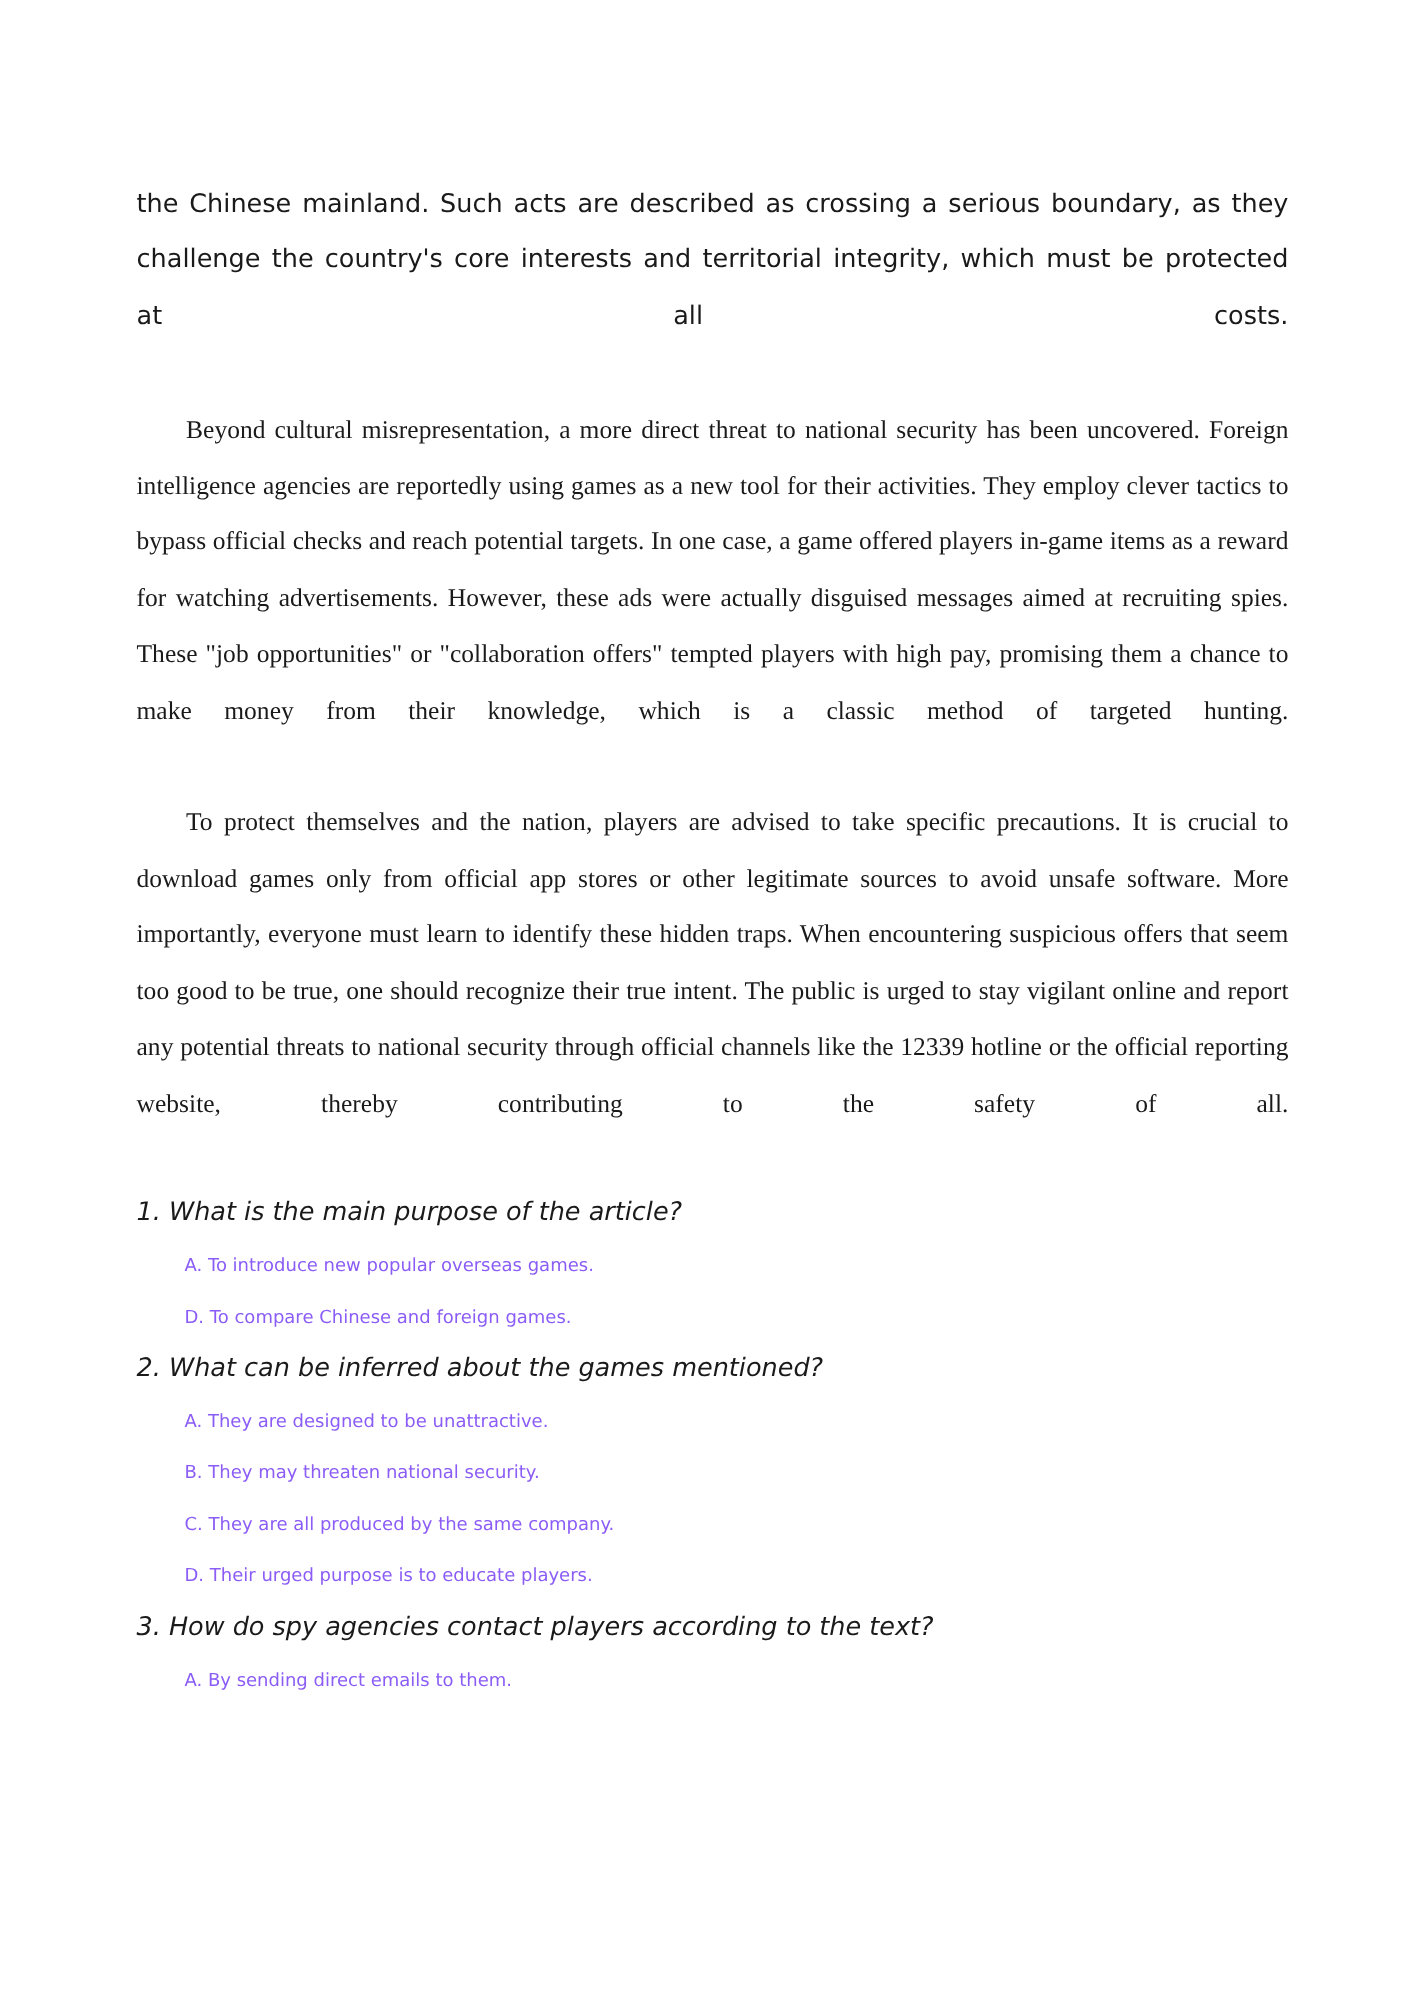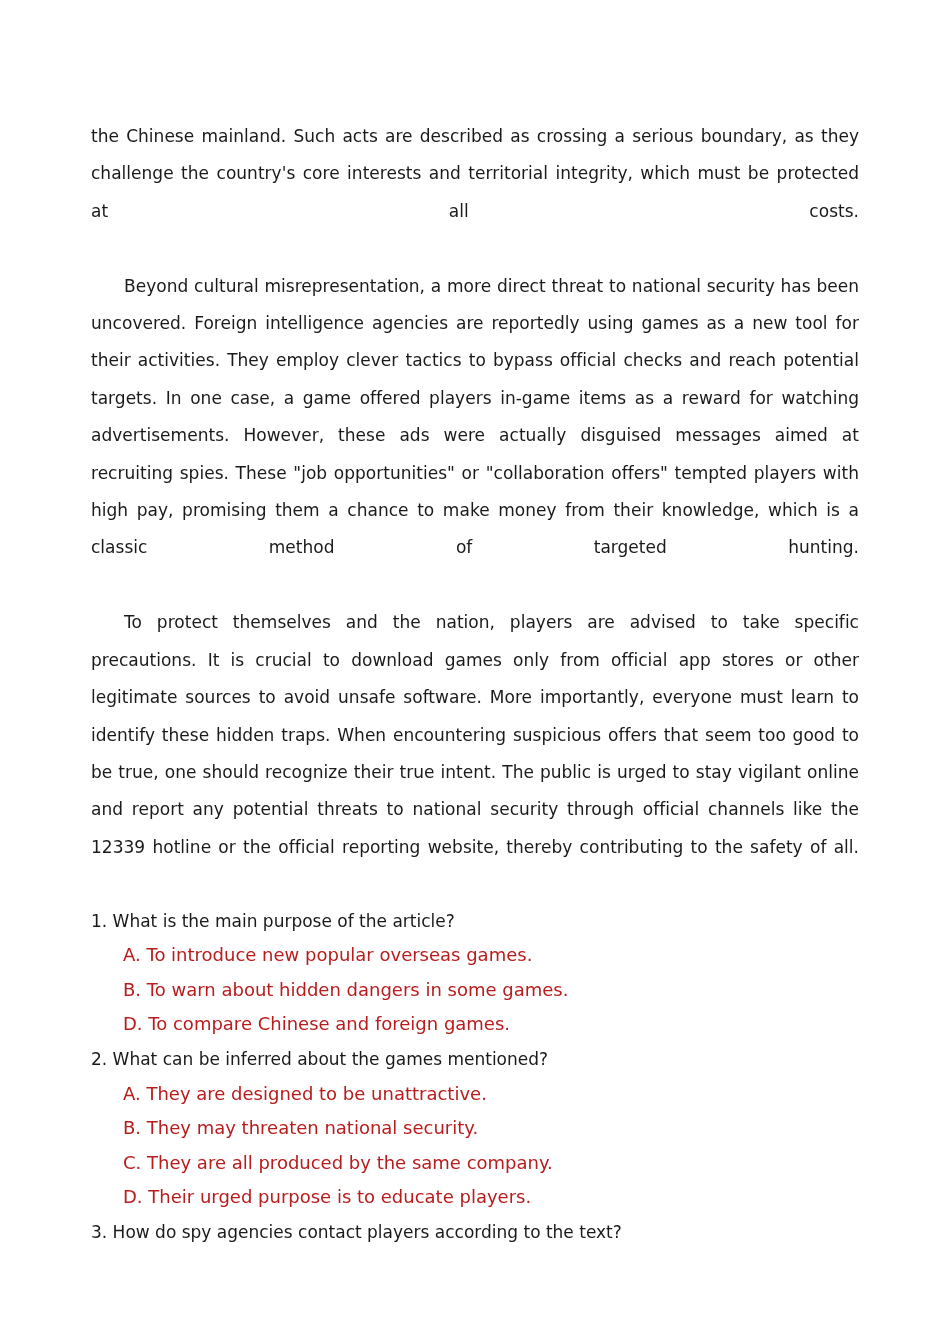--- a/index.html
+++ b/index.html
@@ -33,43 +33,45 @@
     line-height: 37.4px;
     text-align: justify;
     text-justify: inter-word;
     -webkit-hyphens: none;
     hyphens: none;
     color: #1a1a1a;
     letter-spacing: 0.02px;
   }
   .para.indent {
     text-indent: 33px;
+    font-family: Liberation Serif, serif;
   }
   
   .para::after {
     content: "";
     display: inline-block;
     width: 100%;
   }
   
   .questions {
     margin-top: 0;
   }
   .question-line {
     font-size: 17px;
     line-height: 34.6px;
     text-align: left;
     color: #1a1a1a;
     white-space: nowrap;
+    font-style: italic;
   }
   .option-line {
-    font-size: 18px;
+    font-size: 12px;
     line-height: 34.6px;
     text-align: left;
-    color: #b91c1c;
+    color: #8b5cf6;
     padding-left: 32px;
     white-space: nowrap;
   }
 </style>
 </head>
 <body>
 
 <div class="page">
   <div class="doc-body">
 
@@ -77,32 +79,32 @@
       <p class="para">the Chinese mainland. Such acts are described as crossing a serious boundary, as they challenge the country's core interests and territorial integrity, which must be protected at all costs.</p>
       <p class="para indent">Beyond cultural misrepresentation, a more direct threat to national security has been uncovered. Foreign intelligence agencies are reportedly using games as a new tool for their activities. They employ clever tactics to bypass official checks and reach potential targets. In one case, a game offered players in-game items as a reward for watching advertisements. However, these ads were actually disguised messages aimed at recruiting spies. These "job opportunities" or "collaboration offers" tempted players with high pay, promising them a chance to make money from their knowledge, which is a classic method of targeted hunting.</p>
       <p class="para indent">To protect themselves and the nation, players are advised to take specific precautions. It is crucial to download games only from official app stores or other legitimate sources to avoid unsafe software. More importantly, everyone must learn to identify these hidden traps. When encountering suspicious offers that seem too good to be true, one should recognize their true intent. The public is urged to stay vigilant online and report any potential threats to national security through official channels like the 12339 hotline or the official reporting website, thereby contributing to the safety of all.</p>
     </div>
 
     <div class="questions">
 
       <div>
         <div class="question-line">1. What is the main purpose of the article?</div>
         <div class="option-line">A. To introduce new popular overseas games.</div>
-        <div class="option-line">B. To warn about hidden dangers in some games.</div>
         <div class="option-line">D. To compare Chinese and foreign games.</div>
       </div>
 
       <div>
         <div class="question-line">2. What can be inferred about the games mentioned?</div>
         <div class="option-line">A. They are designed to be unattractive.</div>
         <div class="option-line">B. They may threaten national security.</div>
         <div class="option-line">C. They are all produced by the same company.</div>
         <div class="option-line">D. Their urged purpose is to educate players.</div>
       </div>
 
       <div>
         <div class="question-line">3. How do spy agencies contact players according to the text?</div>
+        <div class="option-line">A. By sending direct emails to them.</div>
       </div>
 
     </div>
 
   </div>
 </div>
 
 </body></html>

